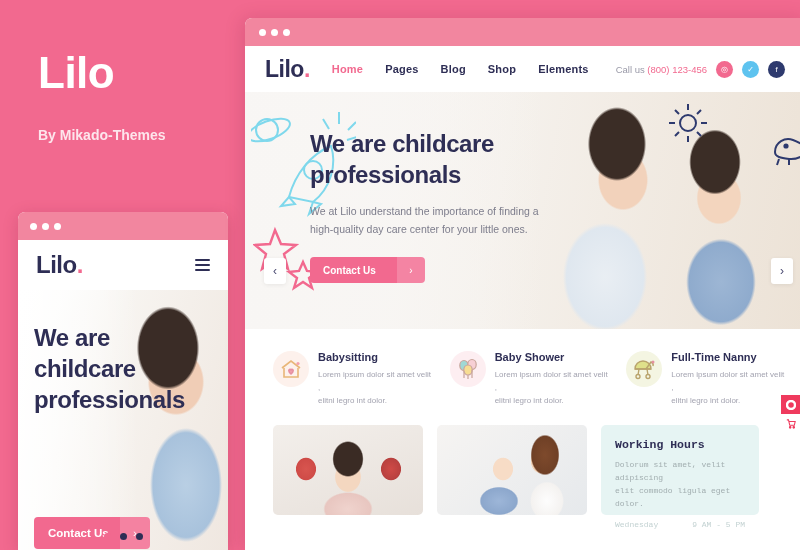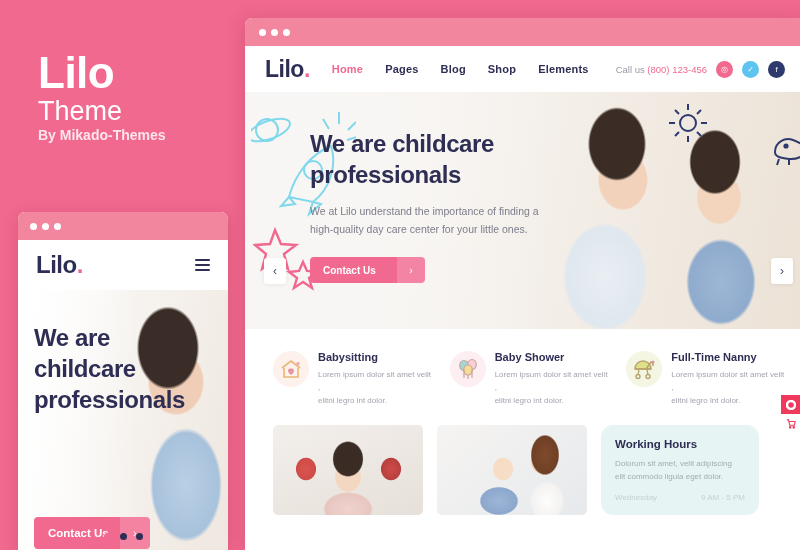--- a/index.html
+++ b/index.html
@@ -128,40 +128,39 @@
       radial-gradient(ellipse 16px 18px at 118px 44px, #cf4a46 0%, #b8413f 60%, transparent 65%),
       radial-gradient(ellipse 38px 26px at 75px 84px, #efd3cd 0%, #e8c6c0 60%, transparent 65%),
       linear-gradient(160deg, #f3efeb, #e7e0da); }
   .ph2 { background:
       radial-gradient(ellipse 24px 34px at 108px 30px, #7e4a2c 0%, #6f4026 55%, transparent 60%),
       radial-gradient(ellipse 15px 18px at 104px 36px, #f2d3b8 0%, #f2d3b8 65%, transparent 70%),
       radial-gradient(ellipse 26px 30px at 110px 76px, #fdfdfd 0%, #f4f2f0 60%, transparent 65%),
       radial-gradient(ellipse 16px 18px at 66px 44px, #f7dcc6 0%, #f7dcc6 60%, transparent 65%),
       radial-gradient(ellipse 30px 22px at 62px 76px, #9db6d8 0%, #8ca7cc 60%, transparent 65%),
       linear-gradient(140deg, #f6f4f2, #e6e9ec); }
-  .hours { width: 158px; height: 90px; background: #e6f4f3; border-radius: 12px; padding: 13px 14px; }
+  .hours { width: 158px; height: 90px; background: #e6f4f3; border-radius: 5px; padding: 13px 14px; font-family: Liberation Mono, monospace; }
   .hours-t { font-size: 11.5px; font-weight: bold; color: #2e2e55; }
   .hours-d { font-size: 8px; line-height: 13px; color: #a2aeb0; margin-top: 7px; }
   .hours-row { display: flex; justify-content: space-between; font-size: 8px; color: #c3d2d2; margin-top: 10px; }
 
   
   .rail { position: absolute; right: 0; top: 395px; width: 19px; }
   .rail div { width: 19px; height: 19px; display: flex; align-items: center; justify-content: center;
      font-size: 9px; }
   .rail .r1 { background: #ef3a5d; color: #fff; }
   .rail .r2 { background: #fff; color: #ef3a5d; }
 </style>
 </head>
 <body>
 
 <div class="stage">
 
   <div class="promo">
     <div class="promo-title">Lilo</div>
-    <div class="promo-sub">Theme</div>
     <div class="promo-by">By Mikado-Themes</div>
   </div>
 
   <div class="mobile">
     <div class="mob-bar">
       <span class="dots">
           <i></i>
           <i></i>
           <i></i>
         </span>

